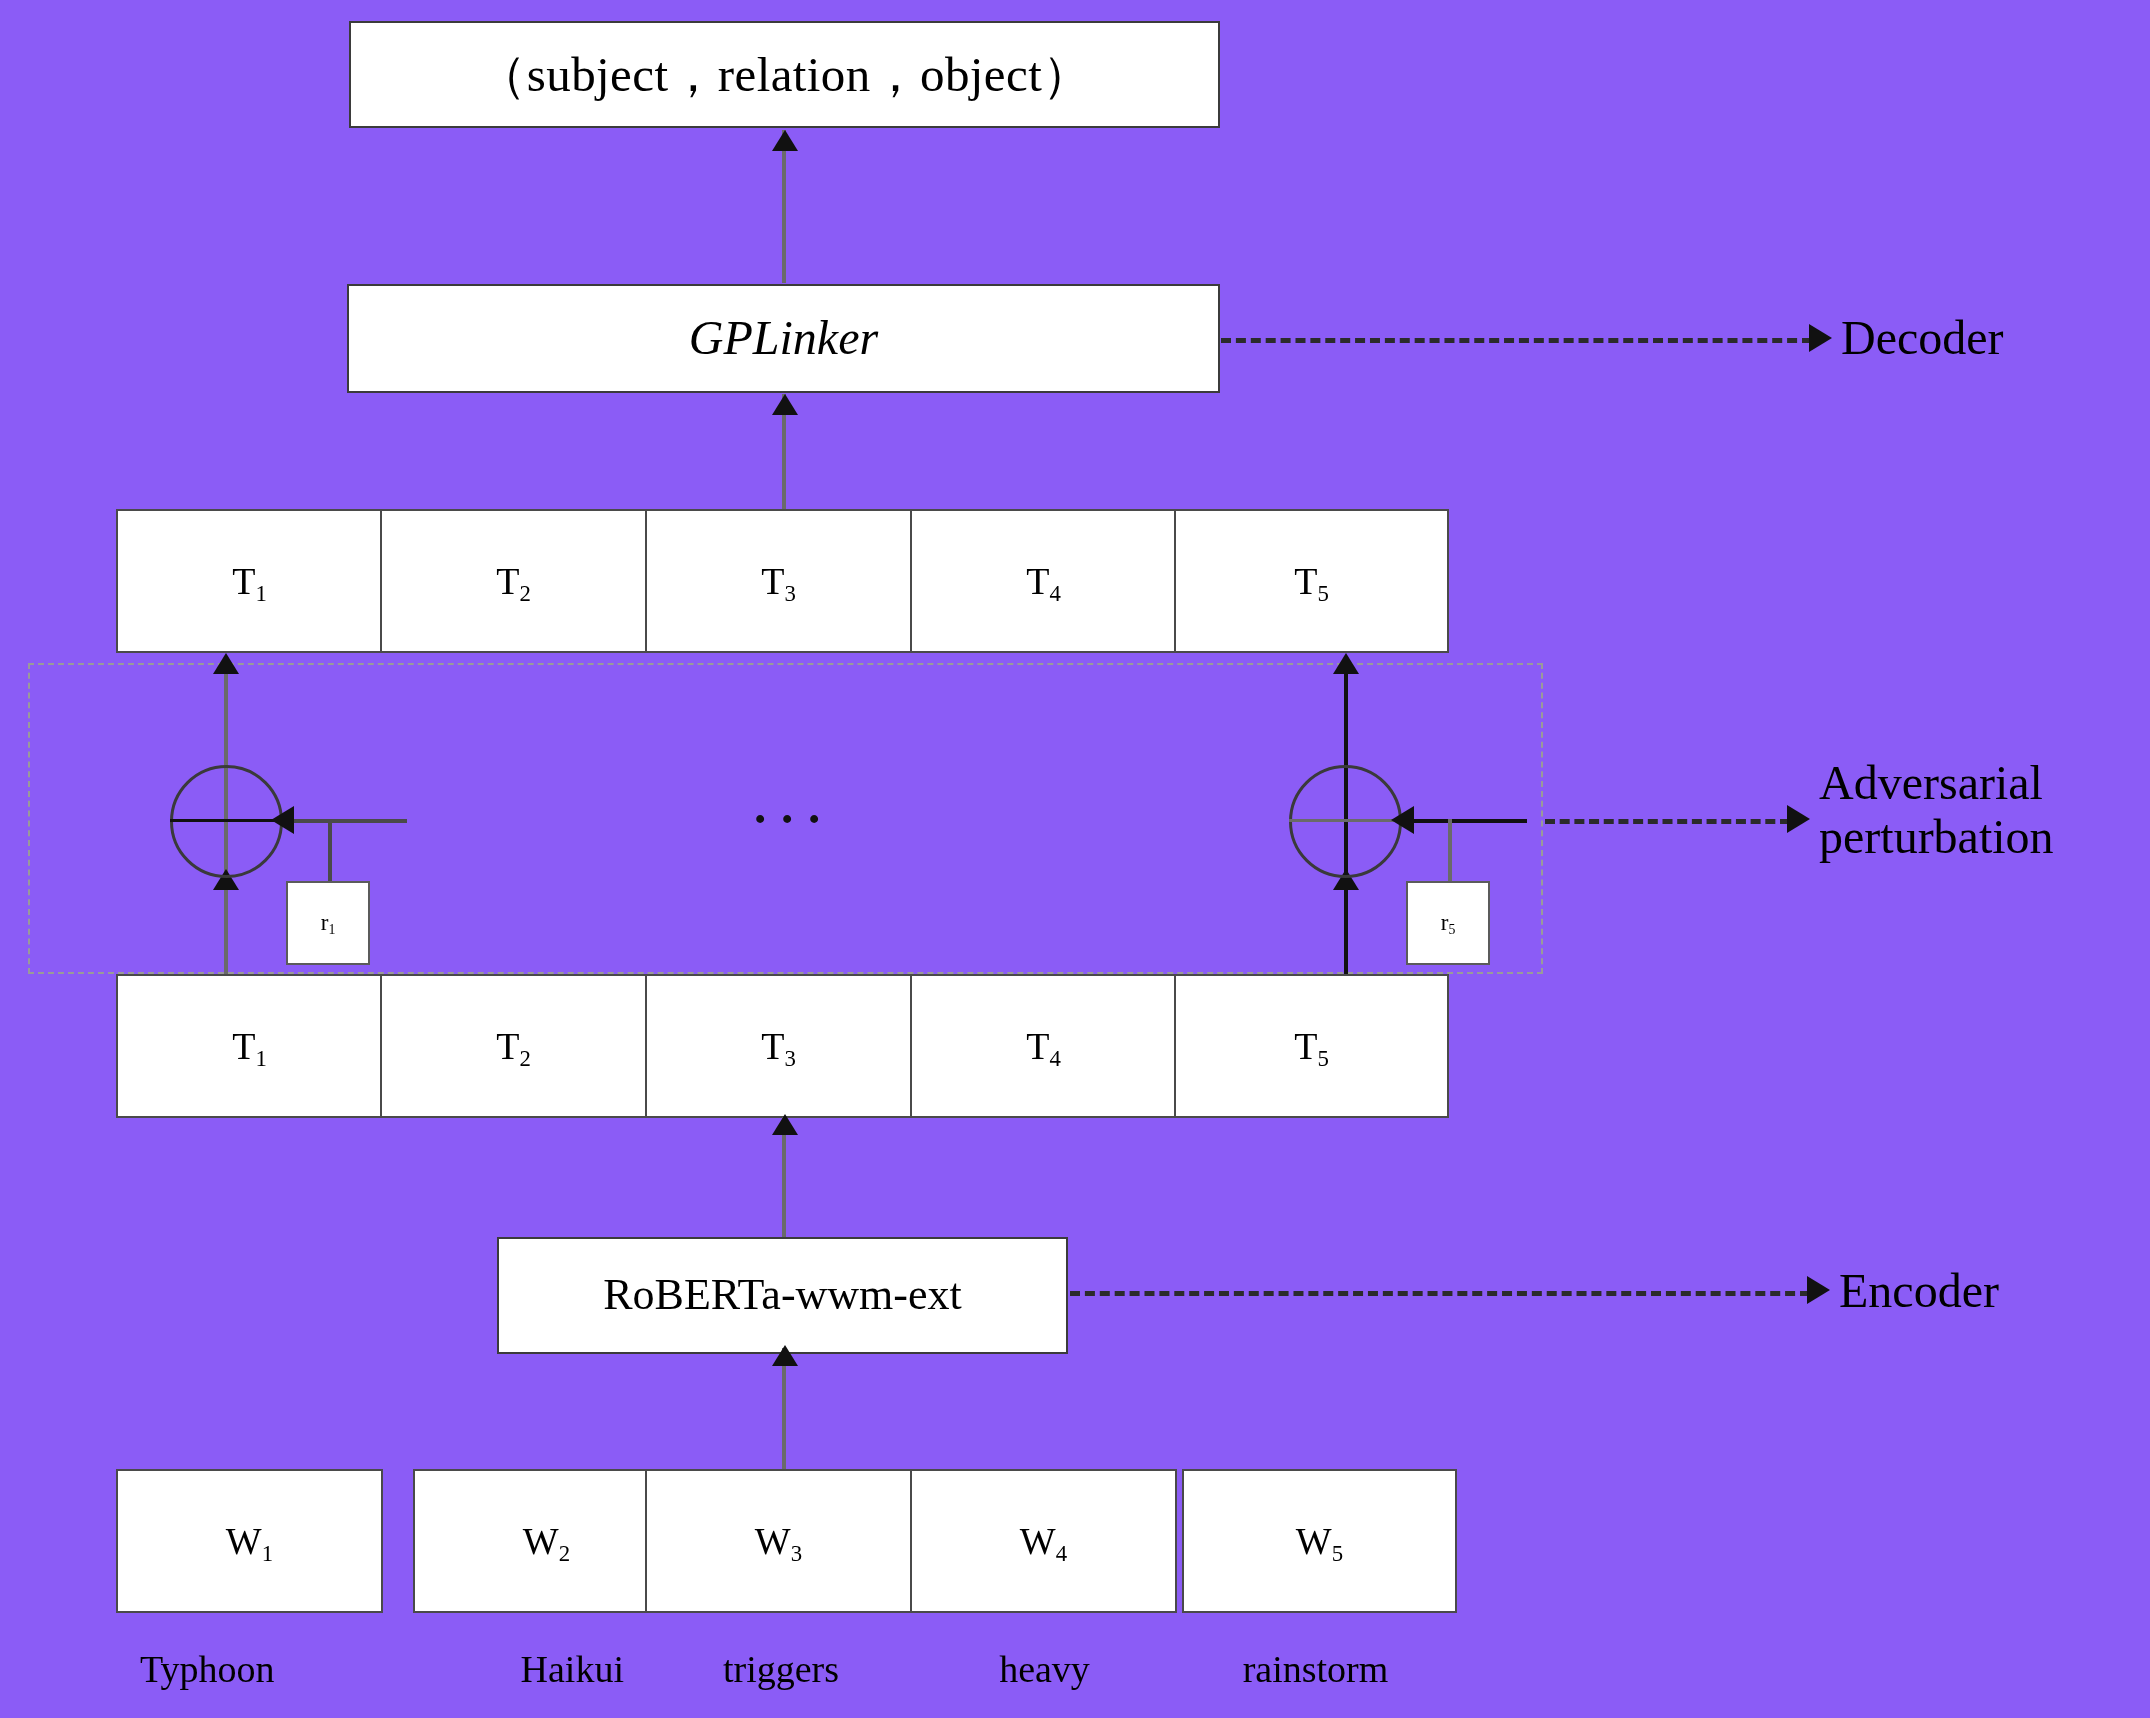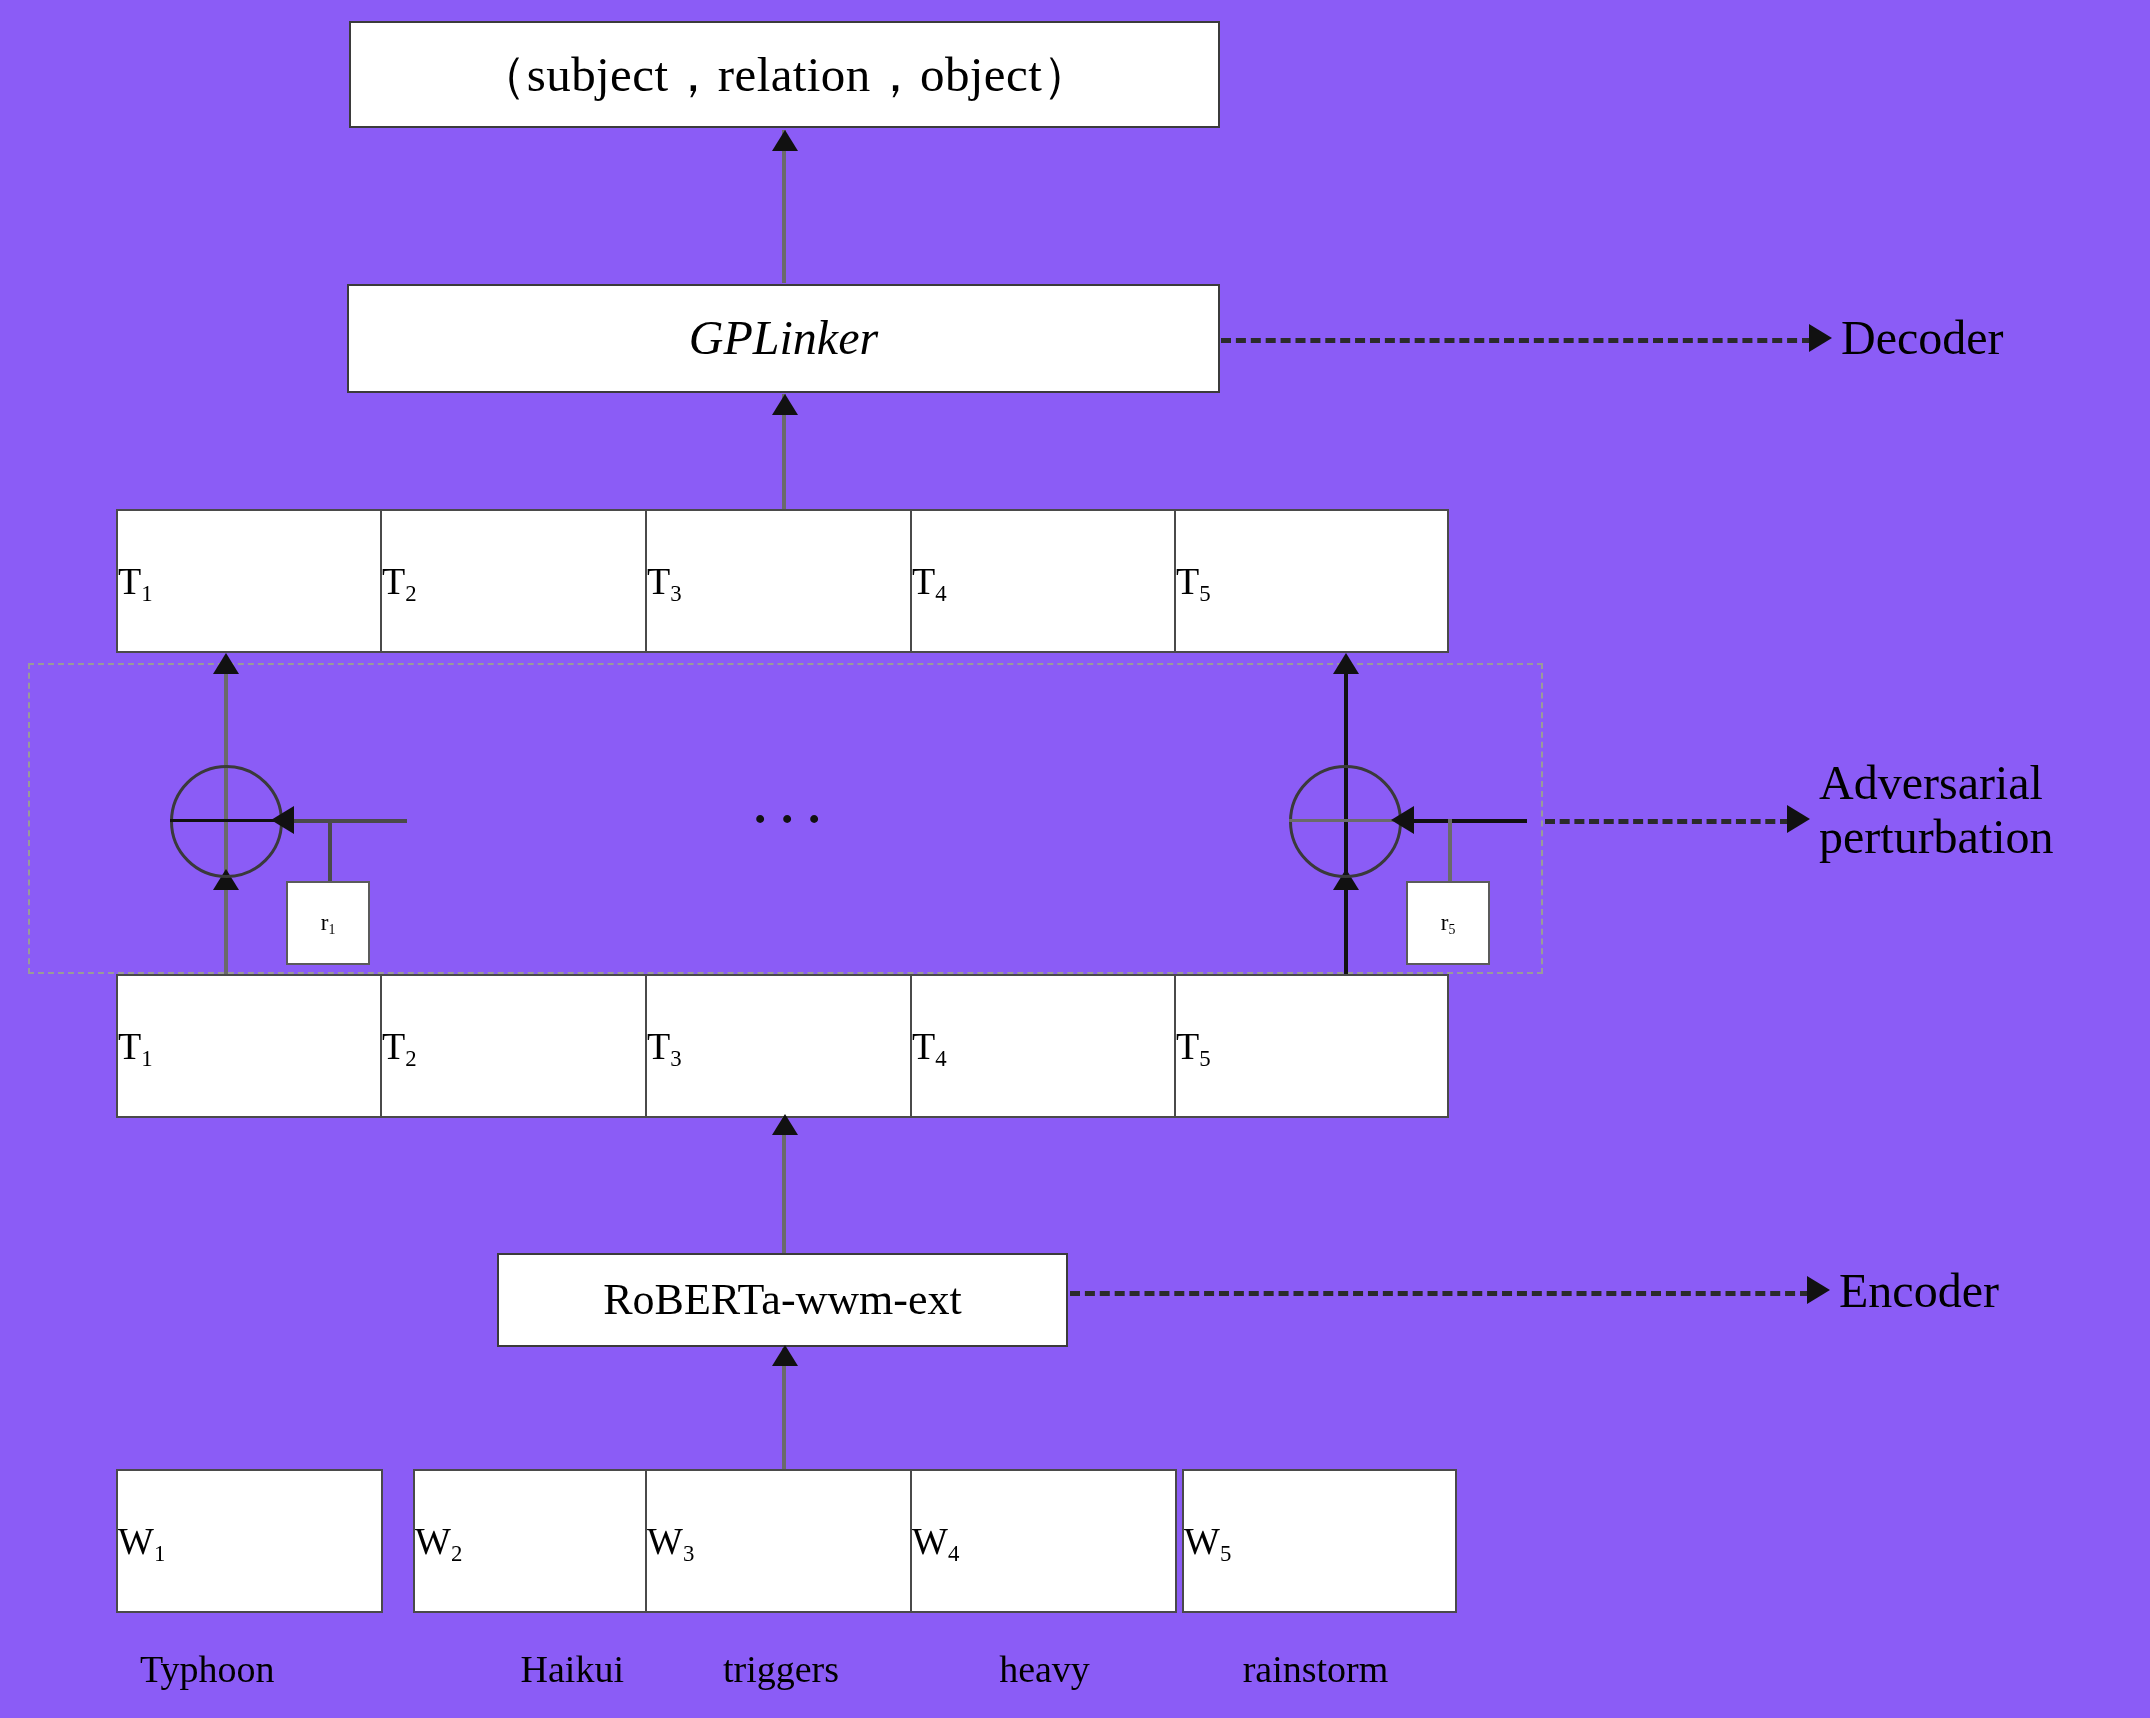--- a/index.html
+++ b/index.html
@@ -27,21 +27,21 @@
     line-height:1.05;
   }
   .box.hard{border-color:#3b3b3b;}
   .cell{
     position:absolute;
     box-sizing:border-box;
     border:2.3px solid #4a4a4a;
     background:#ffffff;
     display:flex;
     align-items:center;
-    justify-content:flex-start;
+    justify-content:center;
   }
   .vline{
     position:absolute;
     width:3.8px;
     background:#6a6a6a;
   }
   .hline{
     position:absolute;
     height:3.8px;
     background:#6a6a6a;
@@ -217,21 +217,21 @@
   </div>
   <div class="cell t-token" style="left:1174px;top:974px;width:275px;height:144px;">
     <span>
       <span>T</span><sub>5</sub>
     </span>
   </div>
 
   <div class="vline" style="left:782px;top:1117px;height:230px;"></div>
   <div class="arrow-up" style="left:772px;top:1114px;"></div>
 
-  <div class="box hard t-roberta" style="left:497px;top:1237px;width:571px;height:94px;margin-top:16px;">
+  <div class="box hard t-roberta" style="left:497px;top:1237px;width:571px;height:117px;">
     <span>RoBERTa-wwm-ext</span>
   </div>
 
   <div class="dashline" style="left:1070px;top:1291px;width:740px;"></div>
   <div class="arrow-right" style="left:1807px;top:1276px;"></div>
   <div class="label t-side" style="left:1839px;top:1264px;">Encoder</div>
 
   <div class="vline" style="left:782px;top:1348px;height:123px;"></div>
   <div class="arrow-up" style="left:772px;top:1345px;"></div>
 

